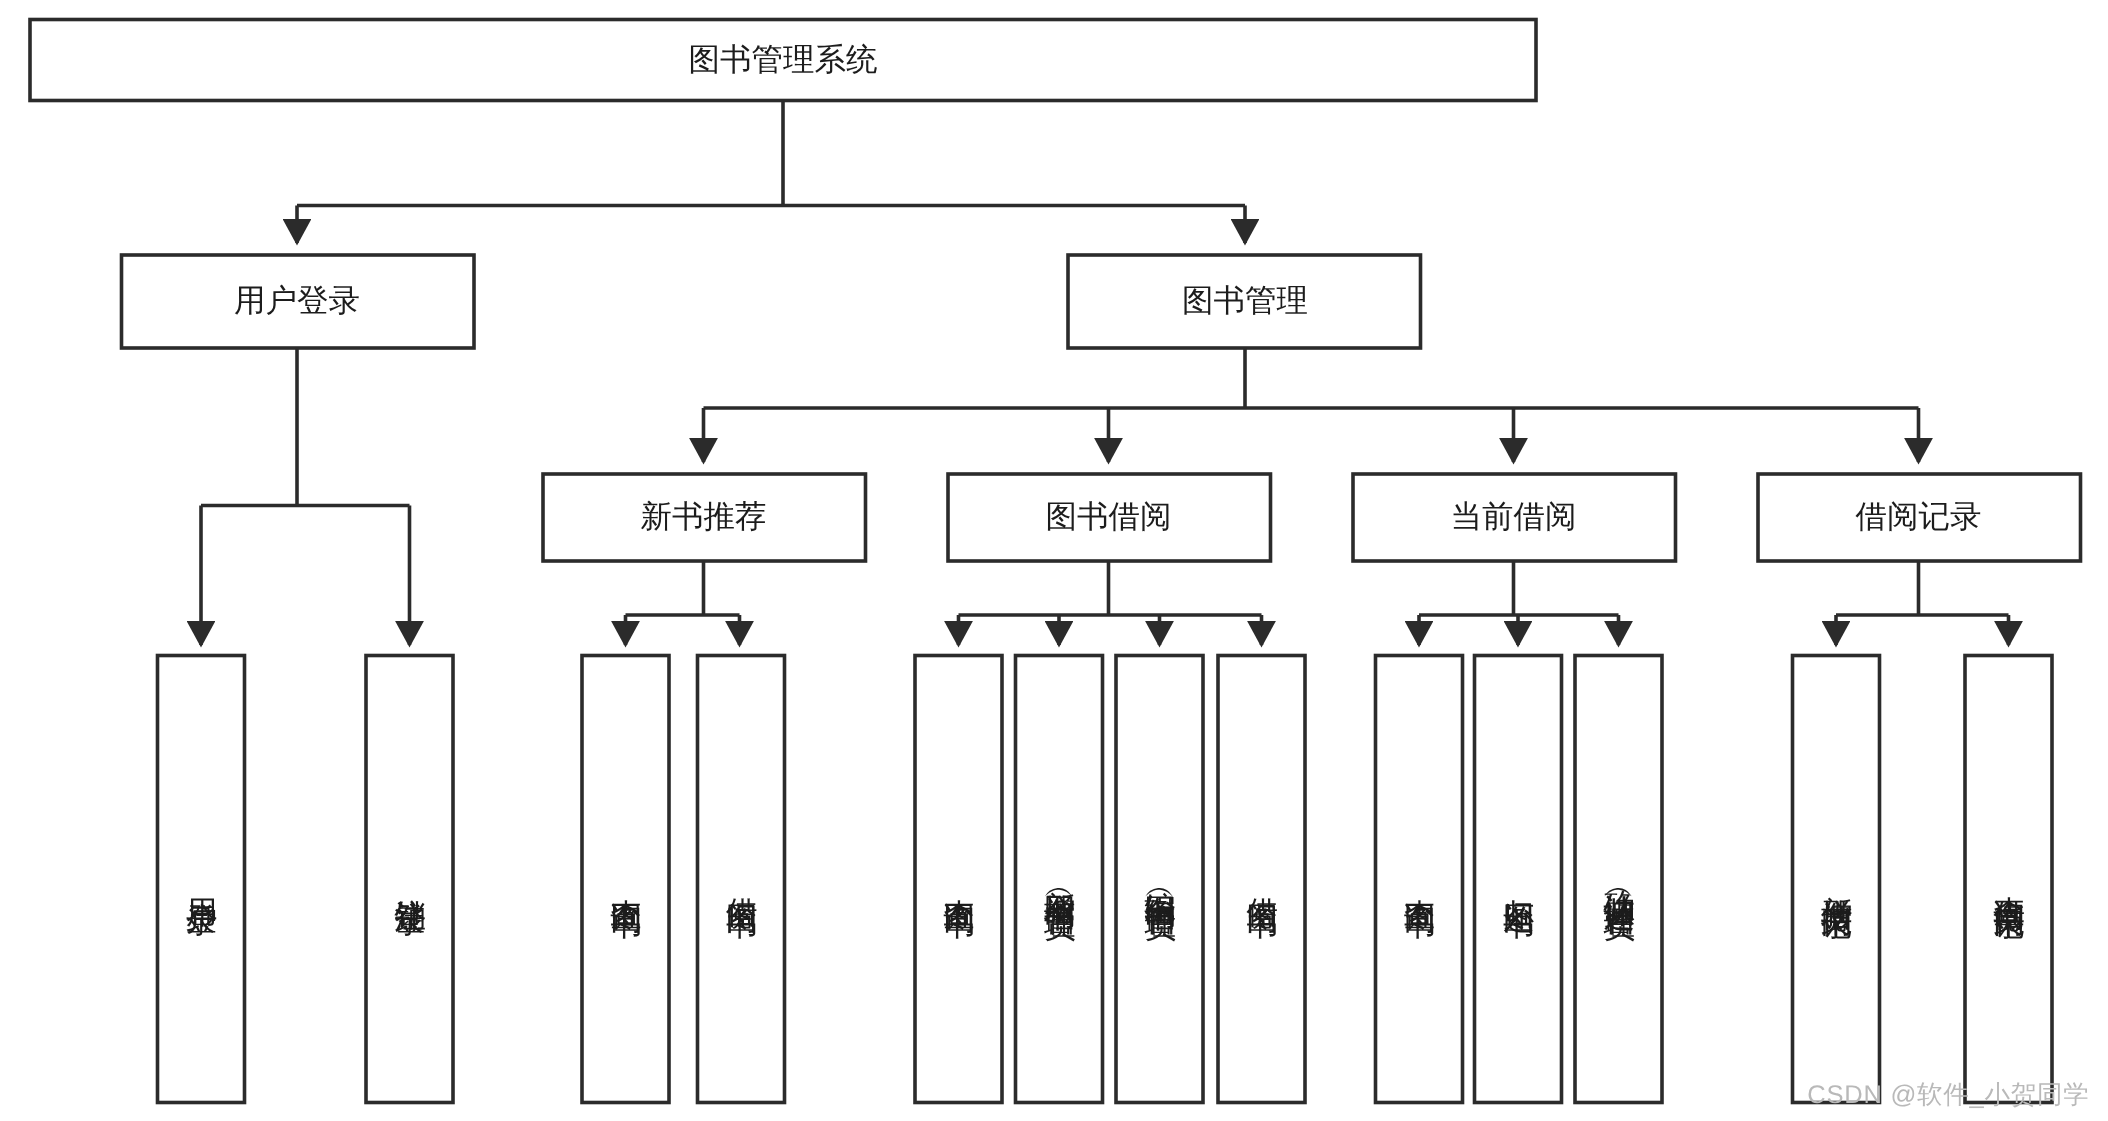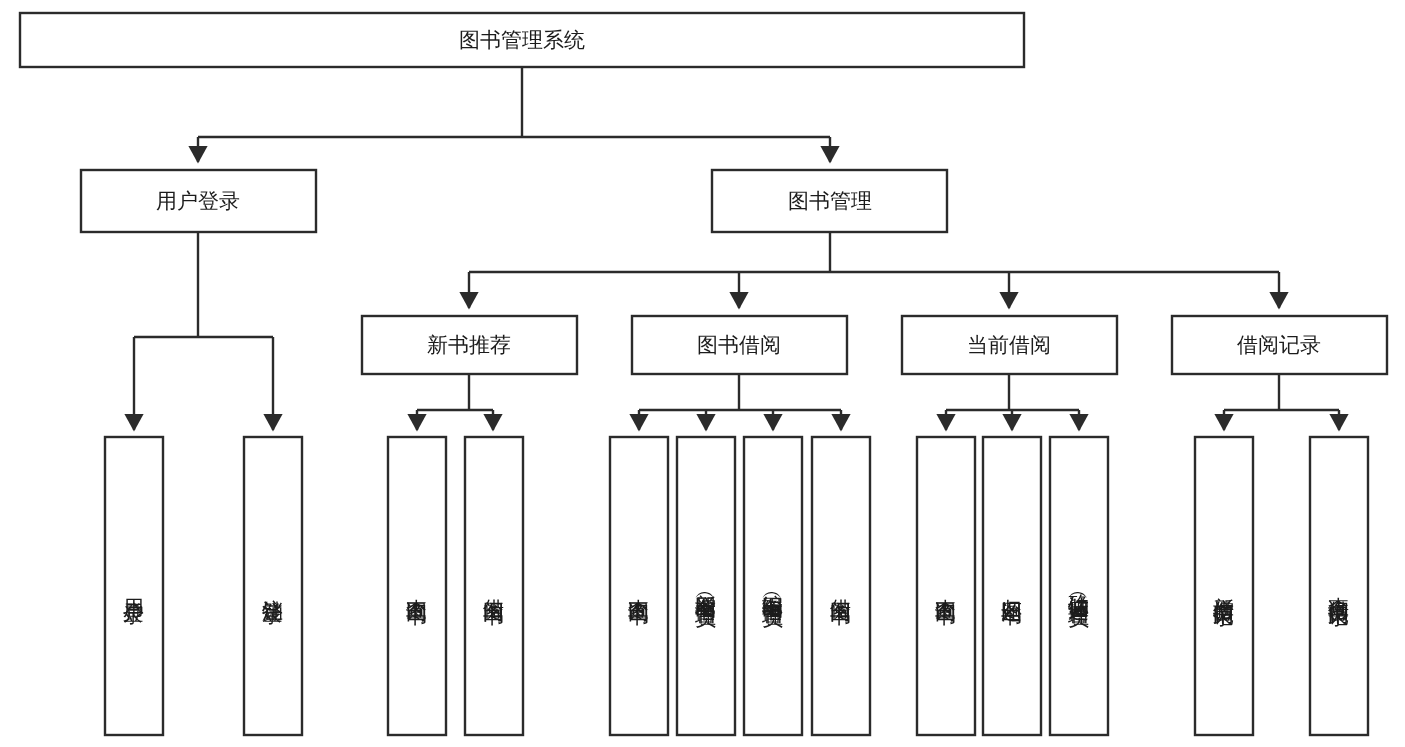--- a/index.html
+++ b/index.html
@@ -224,14 +224,15 @@
   <div class="leaf-wrap" style="left:1050px; top:437px; width:58px; height:298px;">
     <span class="leaf-label-v">确认归还（管理员）</span>
   </div>
   <div class="leaf-wrap" style="left:1195px; top:437px; width:58px; height:298px;">
     <span class="leaf-label-v">新增借阅记录</span>
   </div>
   <div class="leaf-wrap" style="left:1310px; top:437px; width:58px; height:298px;">
     <span class="leaf-label-v">查询借阅记录</span>
   </div>
 
+  <div class="watermark">CSDN @软件_小贺同学</div>
 
 </div>
 
 </body></html>

